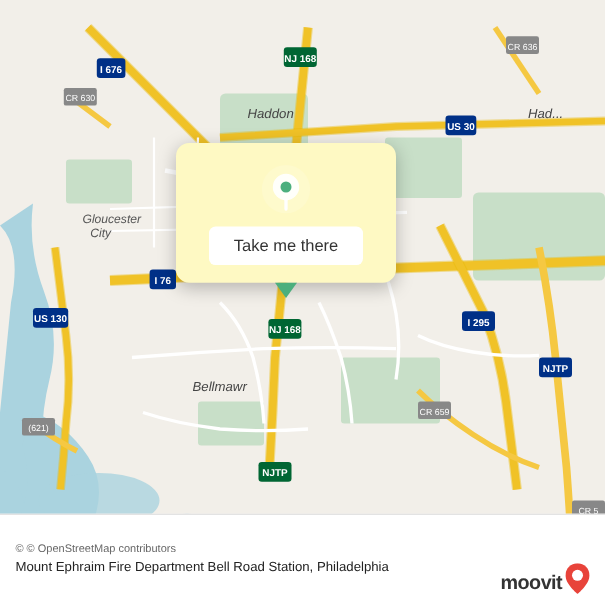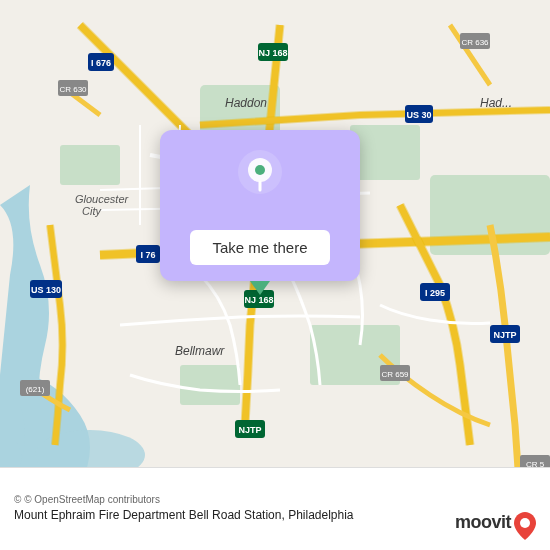--- a/index.html
+++ b/index.html
@@ -62,41 +62,40 @@
 
     #location-name {
       font-size: 12px;
       color: #222;
       font-weight: 400;
       line-height: 1.3;
     }
 
     #moovit-logo {
       display: flex;
-      align-items: flex-start;
+      align-items: flex-end;
       margin-left: 10px;
       flex-shrink: 0;
       margin-top: 34px;
     }
 
     
     #popup-card {
       position: absolute;
       top: 130px;
       left: 160px;
       width: 200px;
-      background: #c4b5fd;
+      background: #fef9c3;
       border-radius: 12px;
       display: flex;
       flex-direction: column;
       align-items: center;
       padding: 20px 20px 16px 20px;
       z-index: 20;
       box-shadow: 0 4px 16px rgba(0,0,0,0.25);
-      gap: 24px;
     }
 
     #popup-card::after {
       content: '';
       position: absolute;
       bottom: -14px;
       left: 50%;
       transform: translateX(-50%);
       border-left: 10px solid transparent;
       border-right: 10px solid transparent;

